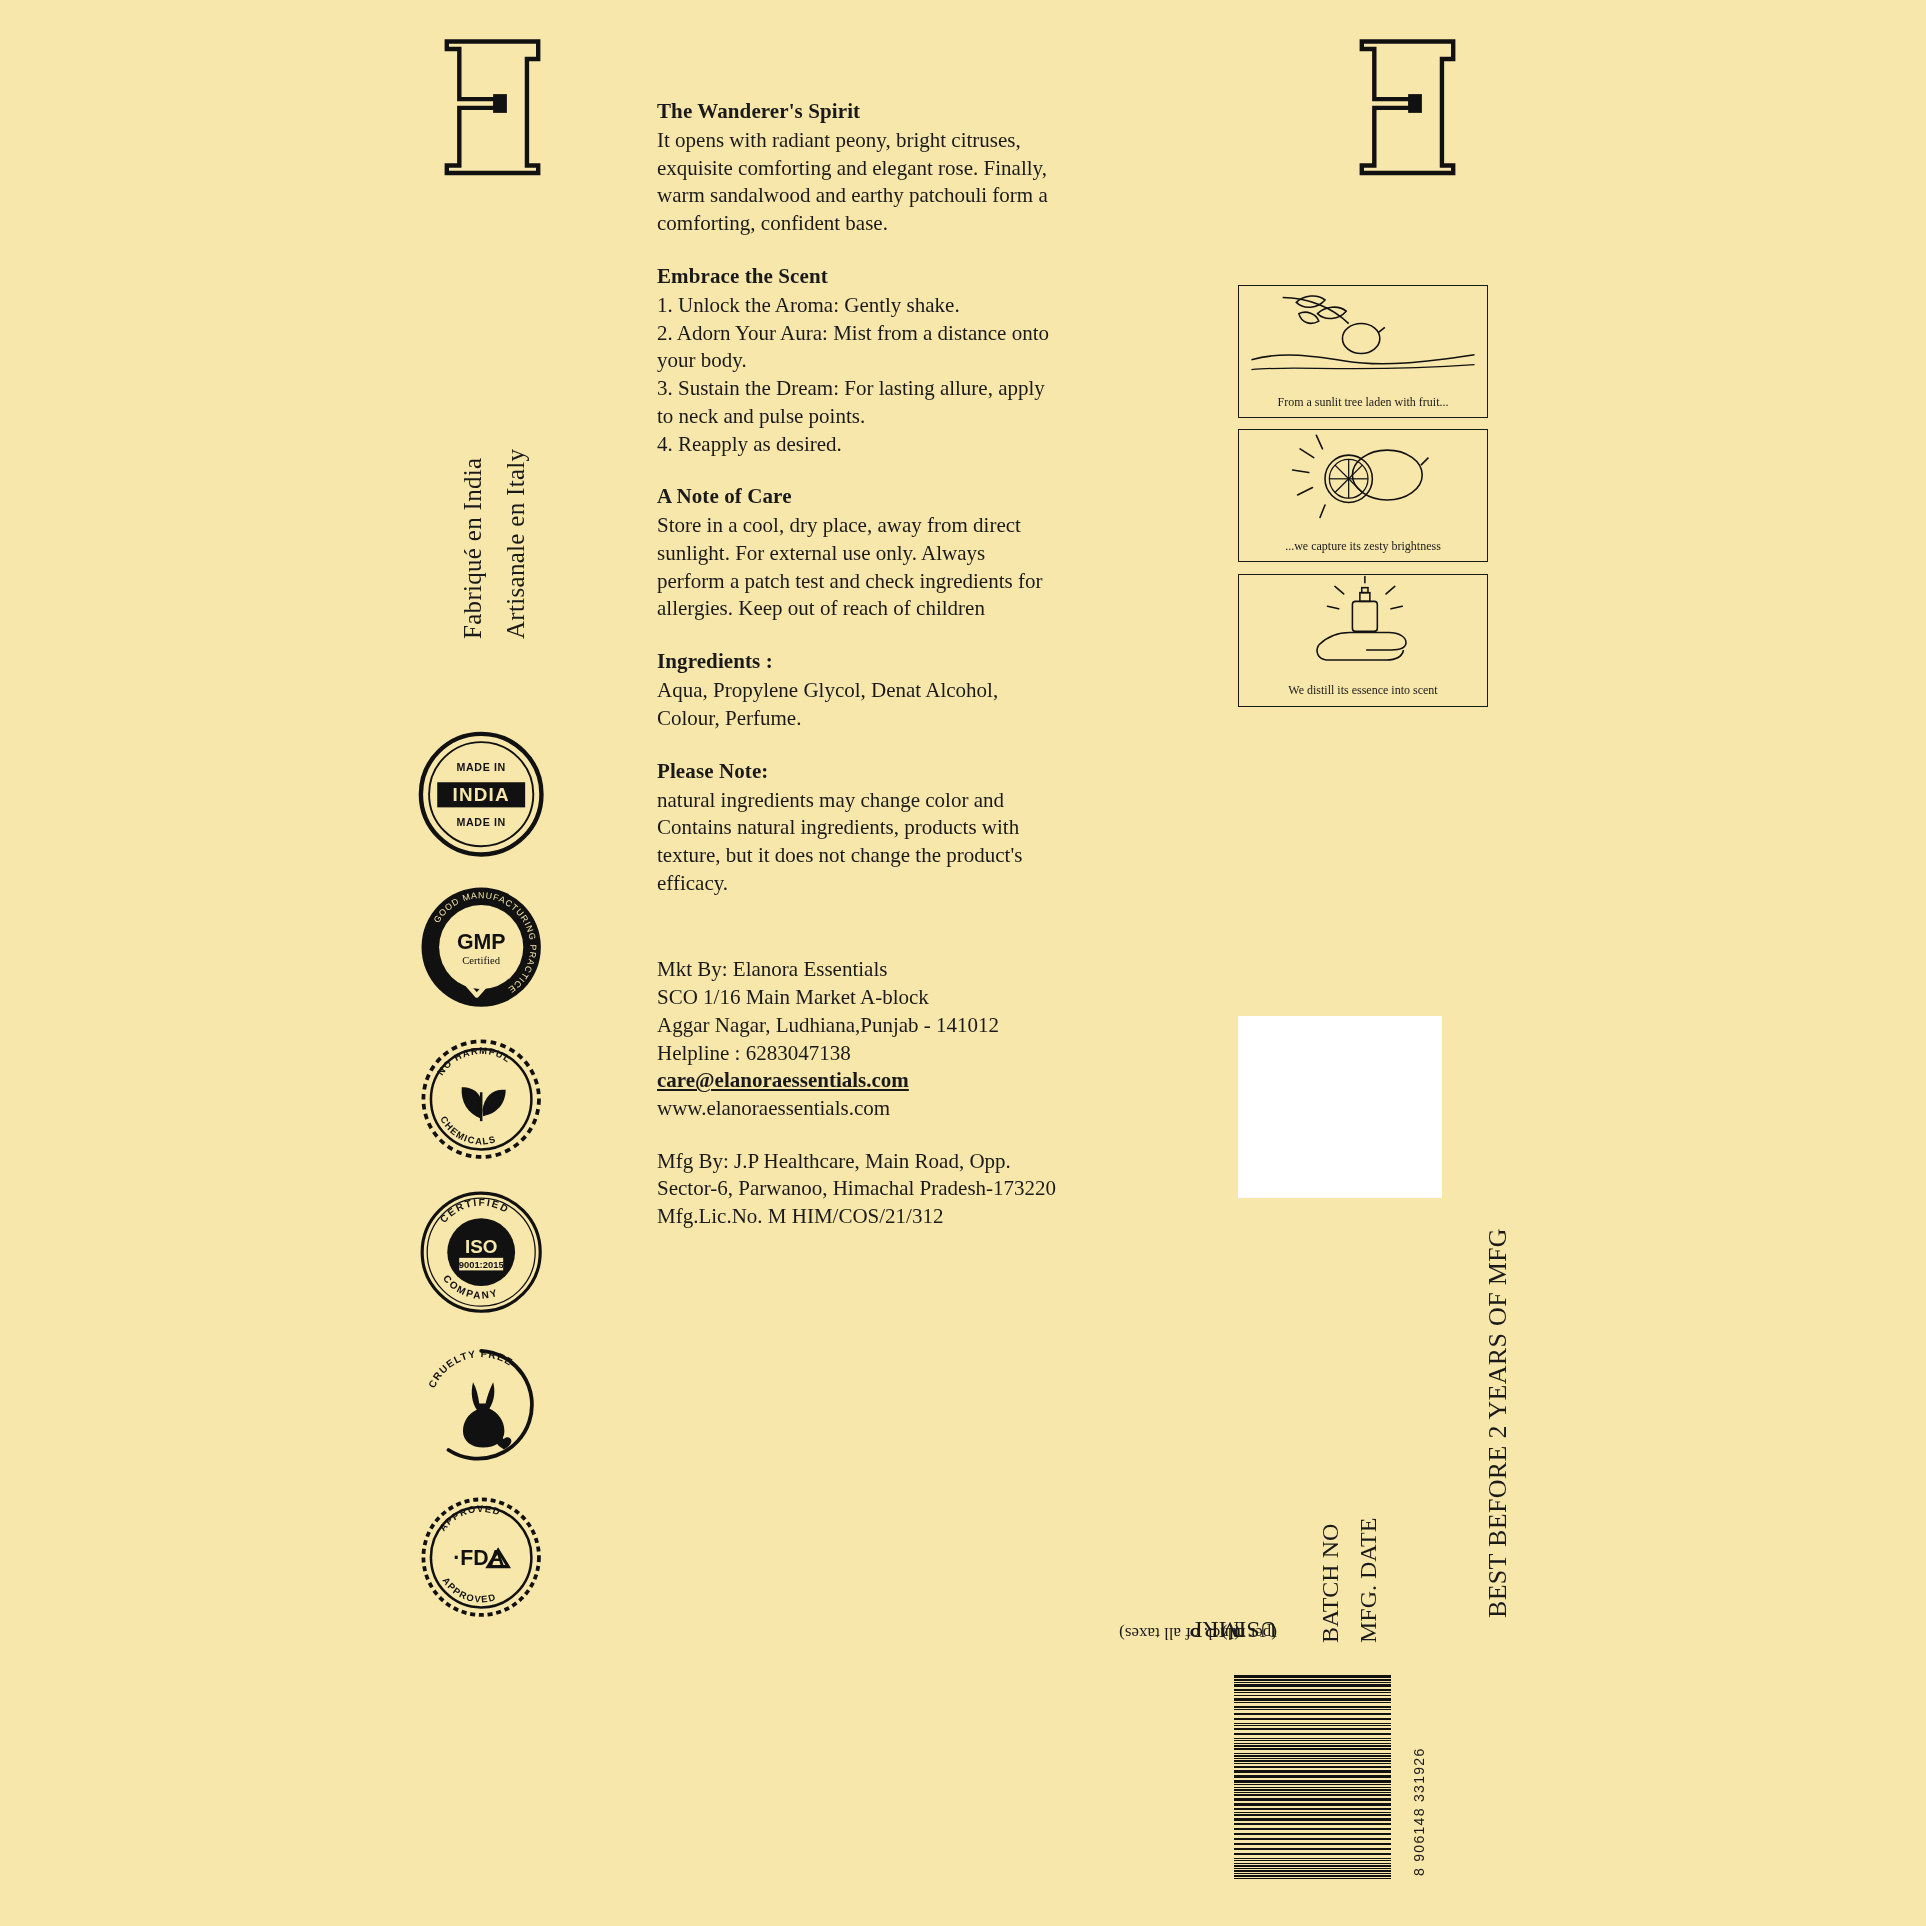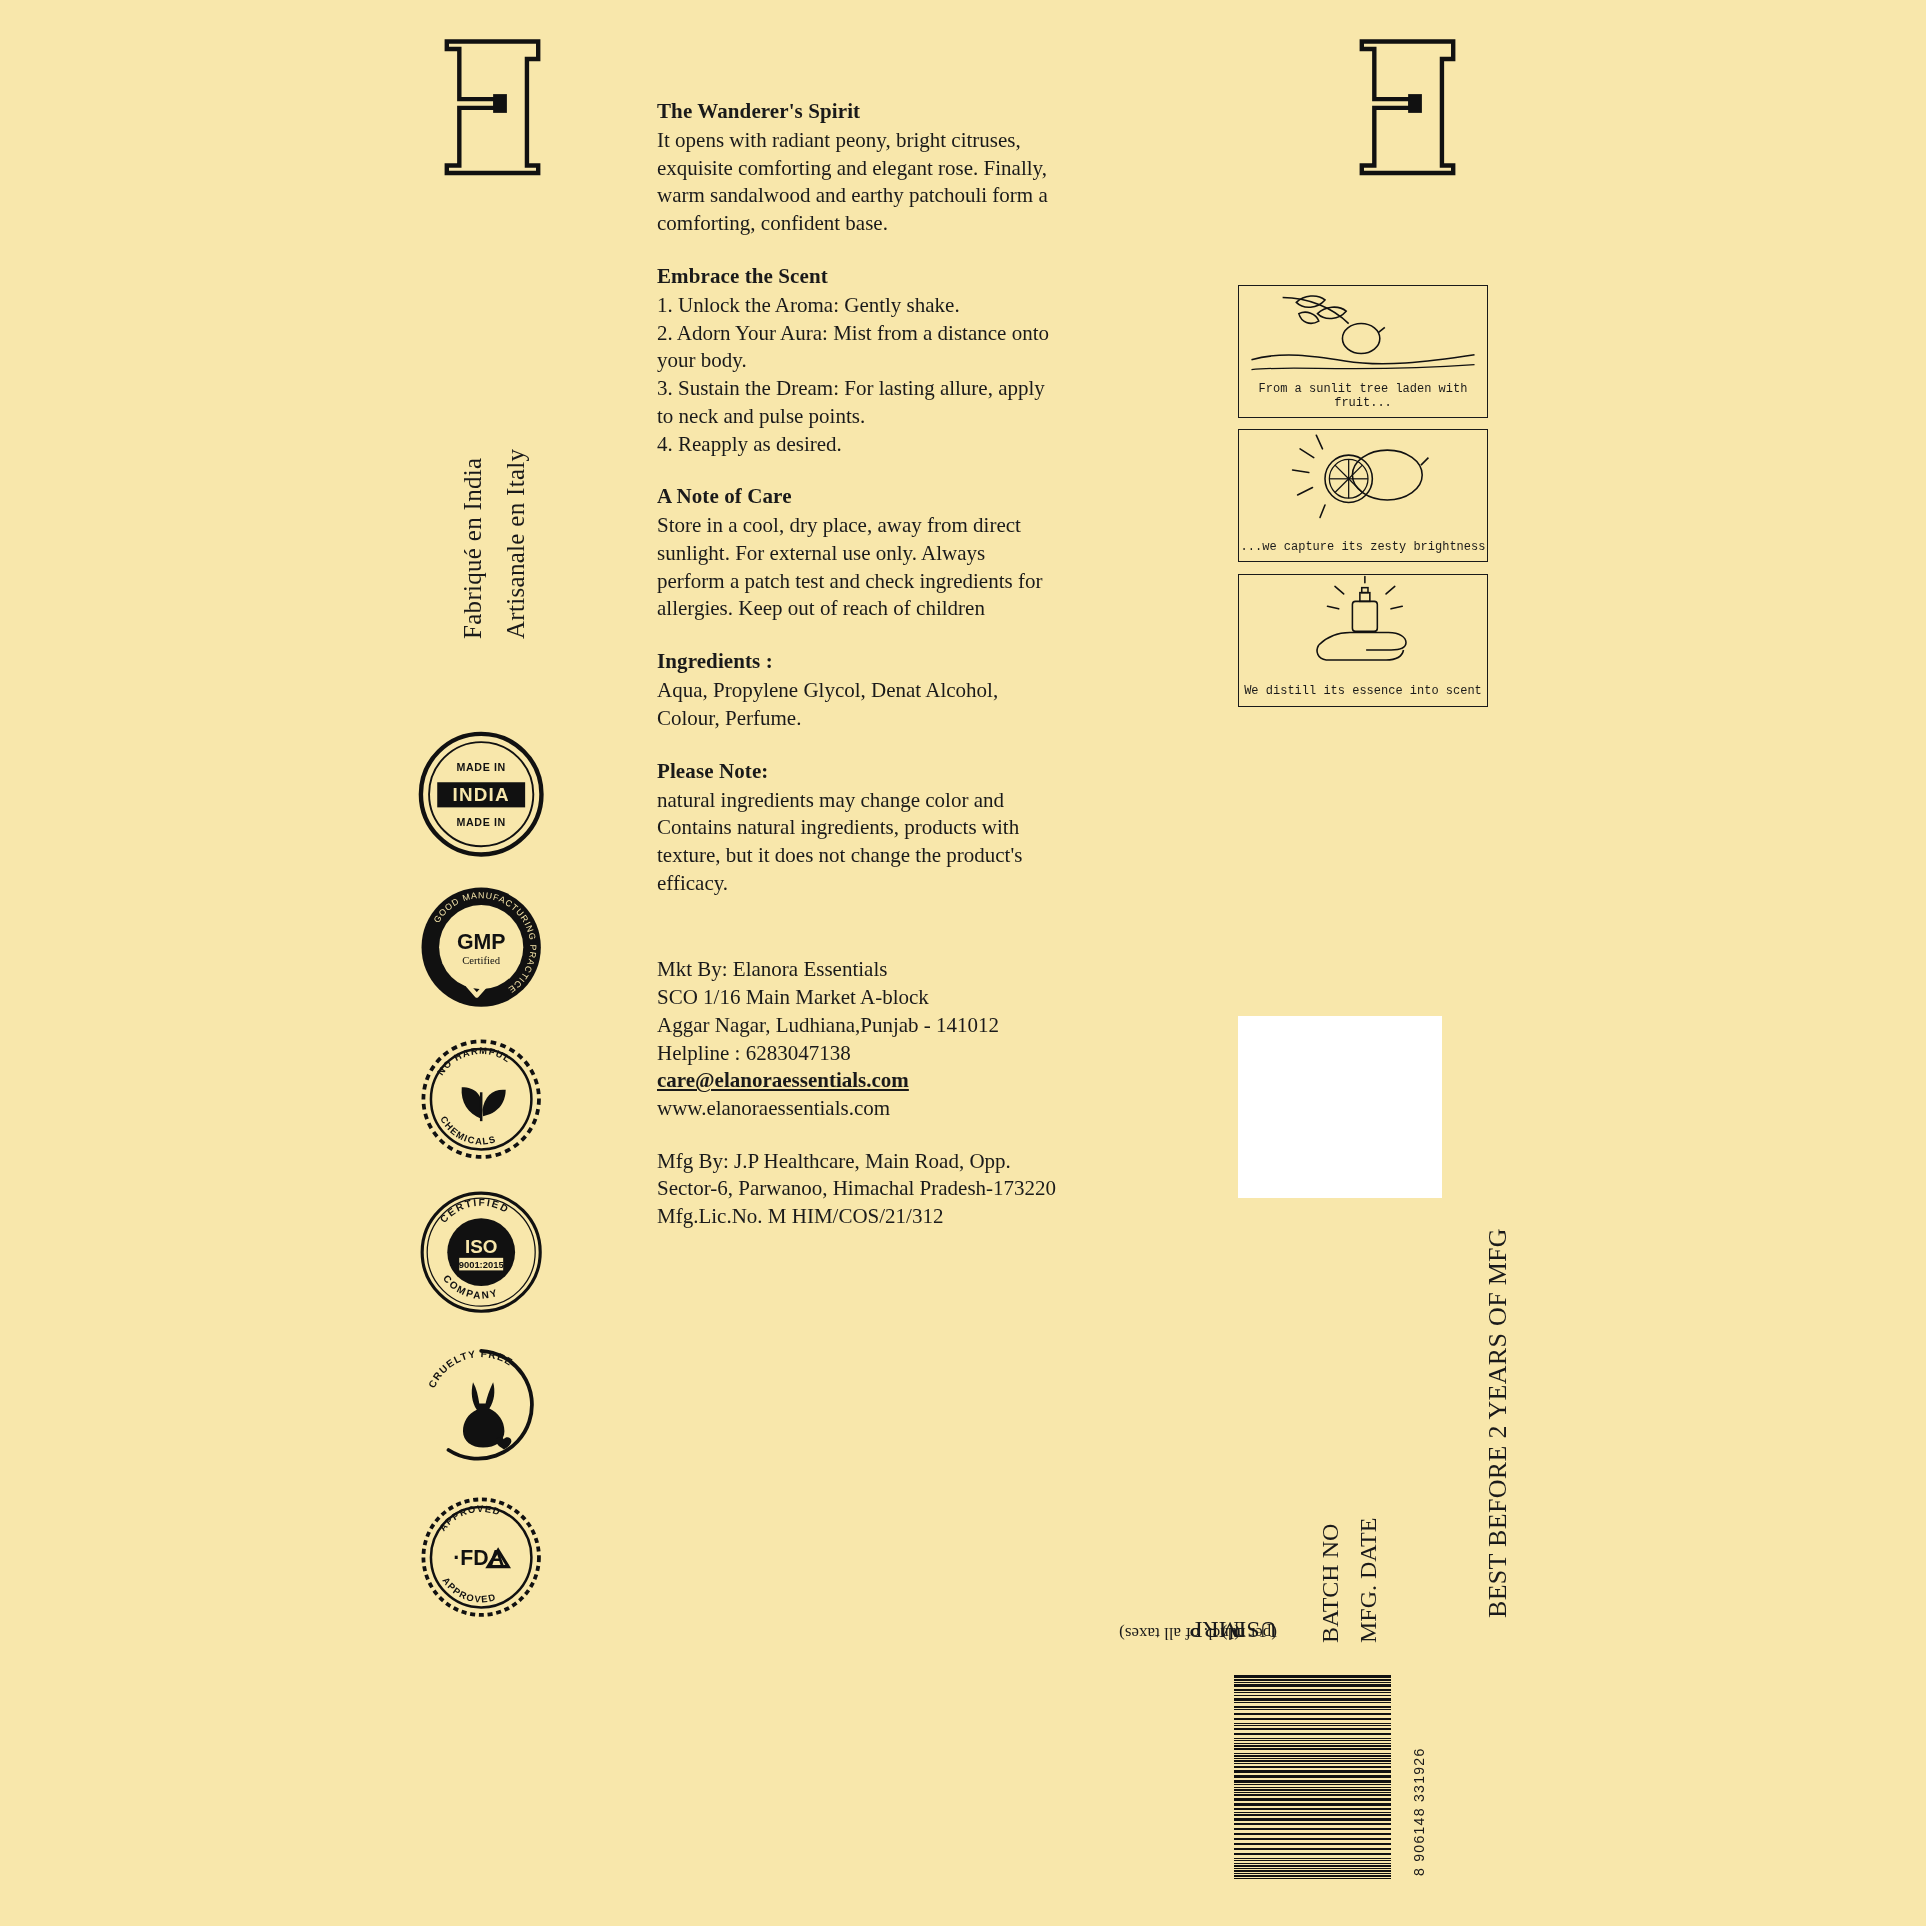--- a/index.html
+++ b/index.html
@@ -117,21 +117,20 @@
     left: 0; right: 0; top: 0;
     height: 97px;
   }
   .card .art svg { width: 100%; height: 100%; display: block; }
   .card .cap {
     position: absolute;
     left: 0; right: 0;
     bottom: 7.5px;
     text-align: center;
     font-size: 12px;
-    font-family: Liberation Mono, monospace;
   }
   .card.brandcard .cap-title {
     position: absolute;
     left: 0; right: 0;
     bottom: 25px;
     text-align: center;
     font-size: 19.4px;
     letter-spacing: 1.3px;
   }
   .card.brandcard .cap {

